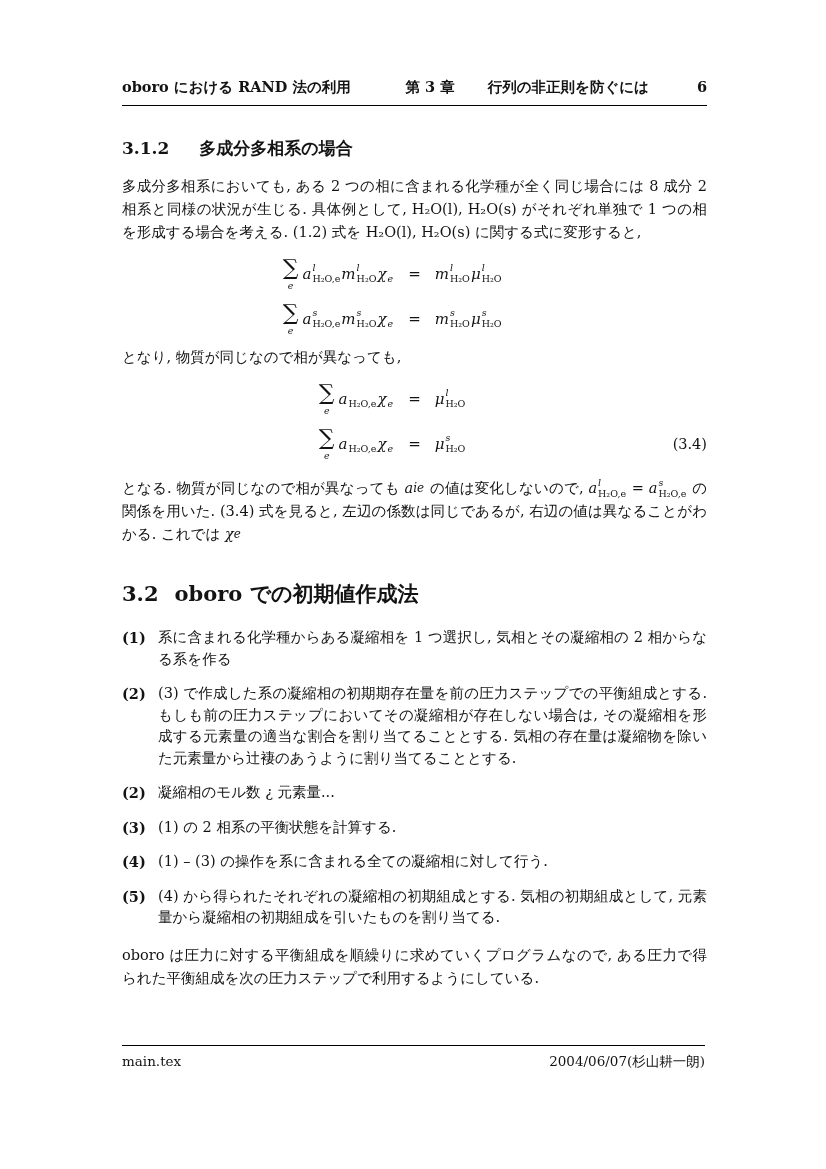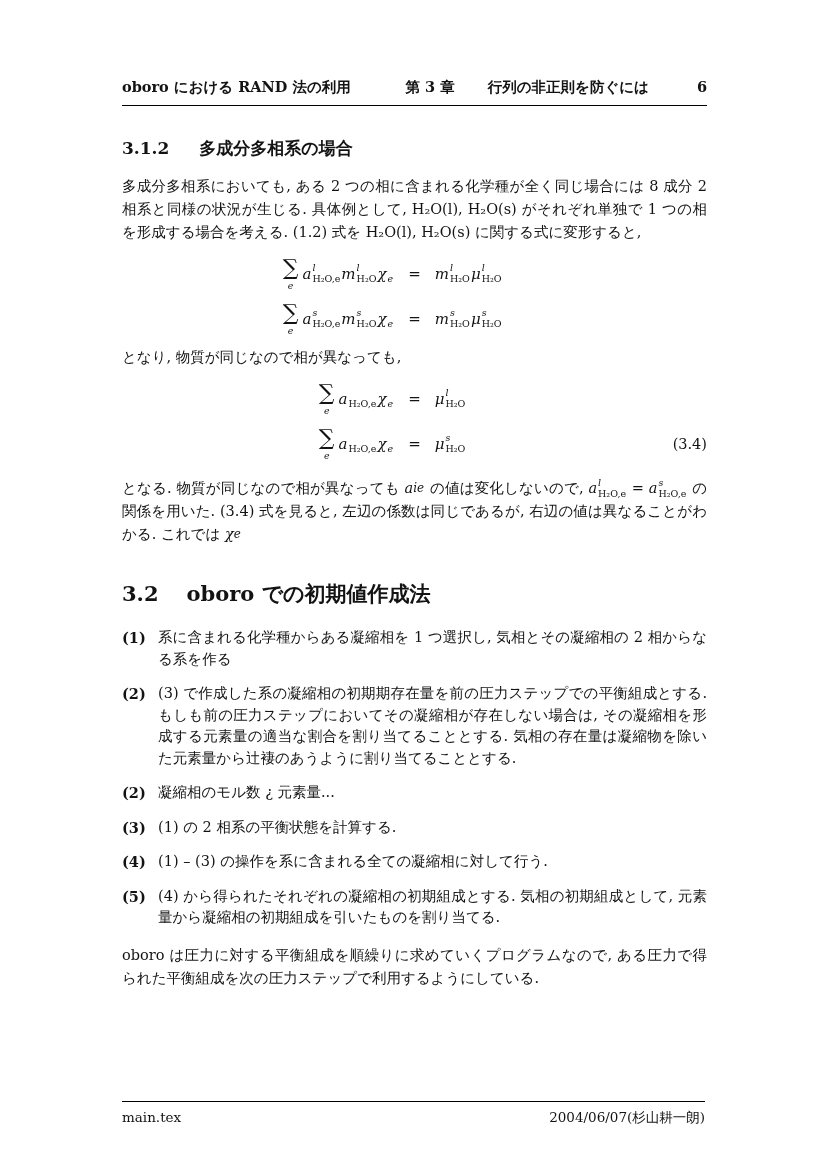--- a/index.html
+++ b/index.html
@@ -18,21 +18,21 @@
     border-bottom:1.5px solid #000; padding-bottom:8px;
   }
   .header-right { display:flex; align-items:flex-start;gap:16px; }
   .chapter-title { margin-left:17px; }
   .page-number { margin-left:32px; }
 
   
   .subsection-heading { margin-top:31px; font-size:17px; font-weight:bold; }
   .subsection-heading .secnum { margin-right:30px; }
   .section-heading { margin-top:34px; font-size:21px; font-weight:bold; }
-  .section-heading .secnum { margin-right:28px; }
+  .section-heading .secnum { margin-right:16px; }
 
   
   p.body { margin-top:15px; font-size:14.5px; line-height:23px; text-align:justify; }
   p.interlude { margin-top:4px; font-size:14.5px; line-height:23px; }
 
   
   .eqs { margin:12px 0 8px; }
   .eqrow {
     position:relative; display:flex; justify-content:center; align-items:center;
     margin:9px 0; font-size:15px; min-height:36px;
@@ -63,21 +63,21 @@
   sub.msub { font-size:12px; font-style:italic; }
 
   
   .flow-list { margin-top:19px; }
   .item { display:flex; margin:13px 0; font-size:14.5px; line-height:21.5px; }
   .item-label { font-weight:bold; min-width:27px; margin-right:9px; flex:none; }
   .item-text { text-align:justify; }
 
   
   .footer {
-    position:absolute; left:122px; right:121px; top:1101px;
+    position:absolute; left:122px; right:121px; top:1045px;
     border-top:1.5px solid #000; padding-top:7px;
     display:flex; justify-content:space-between; font-size:13.5px;
   }
 </style>
 </head>
 <body>
 
 <div class="content">
 
   <div class="header">

